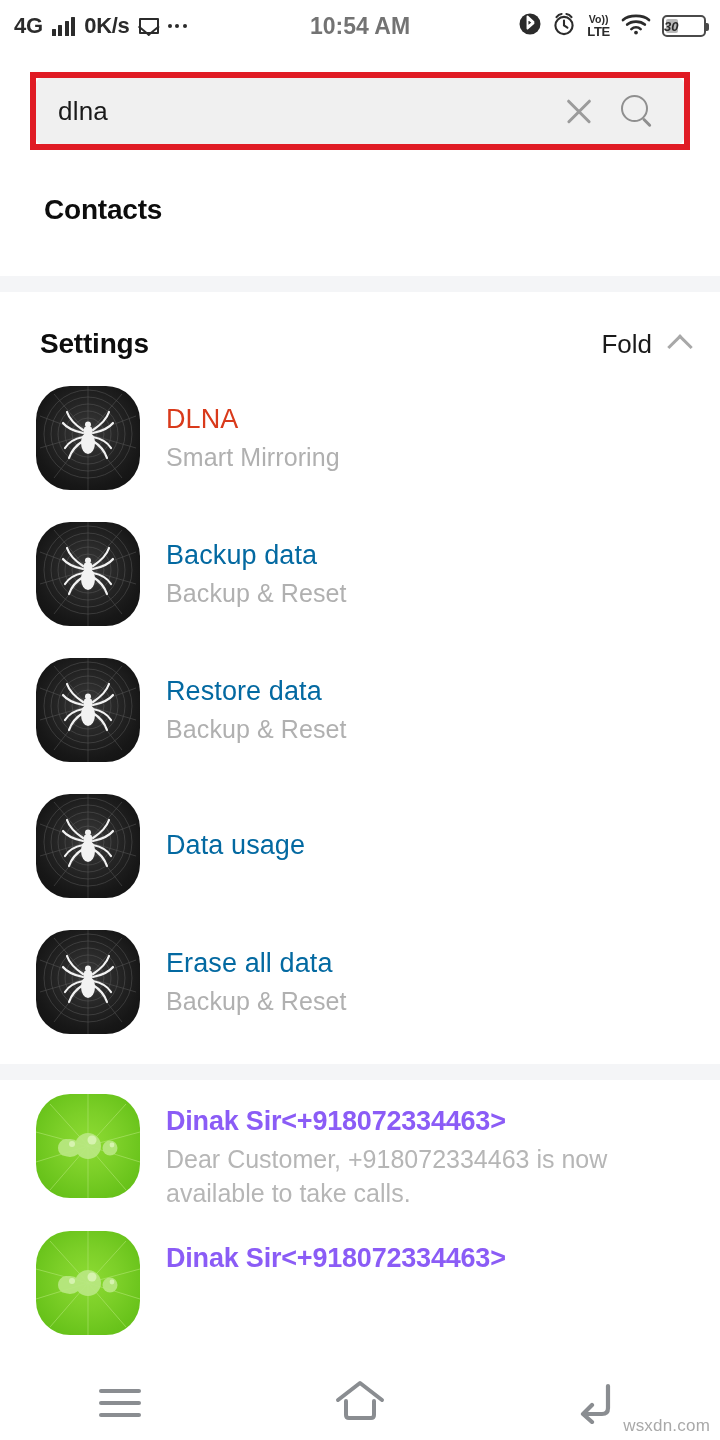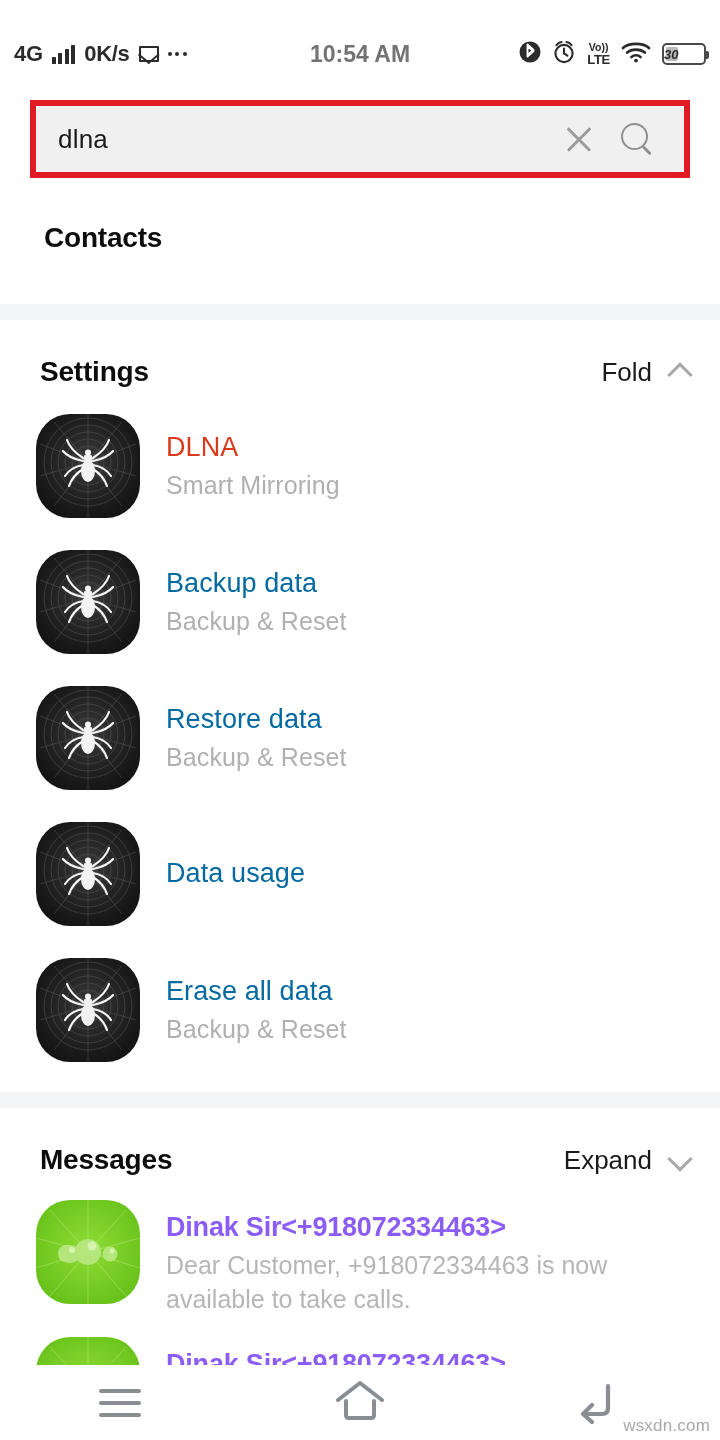--- a/index.html
+++ b/index.html
@@ -13,21 +13,20 @@
   }
 
   
   .status-bar{
     height:52px;
     display:flex;
     align-items:center;
     padding:0 14px;
     background:#fff;
     position:relative;
-    margin-top:28px;
   }
   .sb-left{ display:flex; align-items:center; gap:9px; }
   .sb-right{ display:flex; align-items:center; gap:11px; margin-left:auto; }
   .sb-center{
     position:absolute; left:0; right:0; top:0; height:52px;
     display:flex; align-items:center; justify-content:center;
     pointer-events:none;
   }
   .sb-text{ font-size:22px; font-weight:bold; color:#2b2b2b; letter-spacing:-0.3px; }
   .sb-clock{ font-size:23px; font-weight:bold; color:#737373; letter-spacing:0px;text-align:right; }
@@ -463,27 +462,20 @@
           <span class="sub" style="display:block">Backup &amp; Reset</span>
         </span>
       </div>
 
     </div>
   </div>
 
   <div class="divider" style="margin-top:14px"></div>
 
   <div class="clip" style="height:268px">
-    <div class="section-head">
-      <div class="section-title">Messages</div>
-      <div class="toggle">
-        <span>Expand</span>
-        <span class="chev down"></span>
-      </div>
-    </div>
 
     <div>
 
       <div class="msg-row">
         <span class="msg-ico">
           <svg viewBox="0 0 104 104" aria-hidden="true">
             <g stroke="#b8e87a" stroke-width="0.9" fill="none" opacity="0.6">
               <path d="M52 52 L52 0 M52 52 L90 10 M52 52 L104 38 M52 52 L104 68
                        M52 52 L90 96 M52 52 L52 104 M52 52 L14 96 M52 52 L0 68
                        M52 52 L0 38 M52 52 L14 10"></path>

